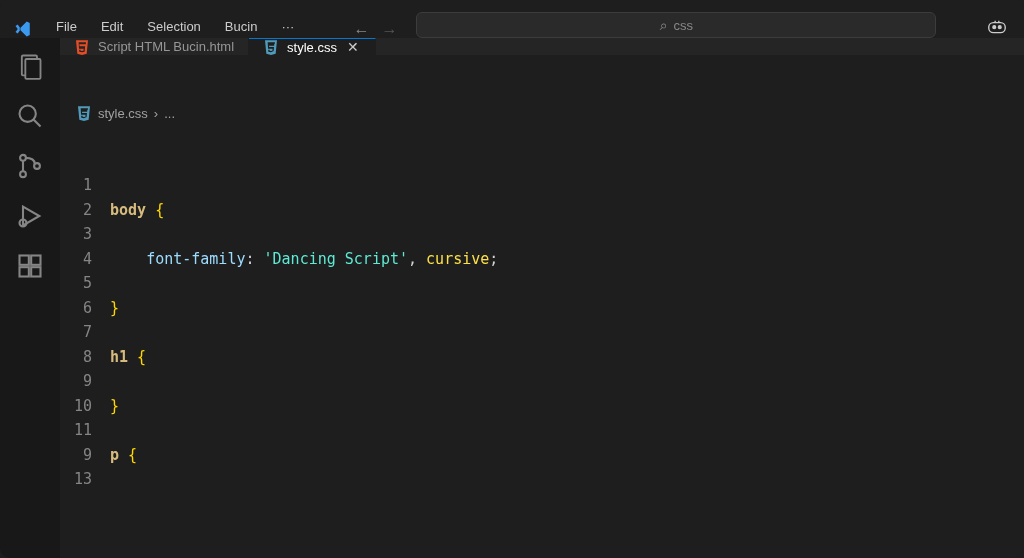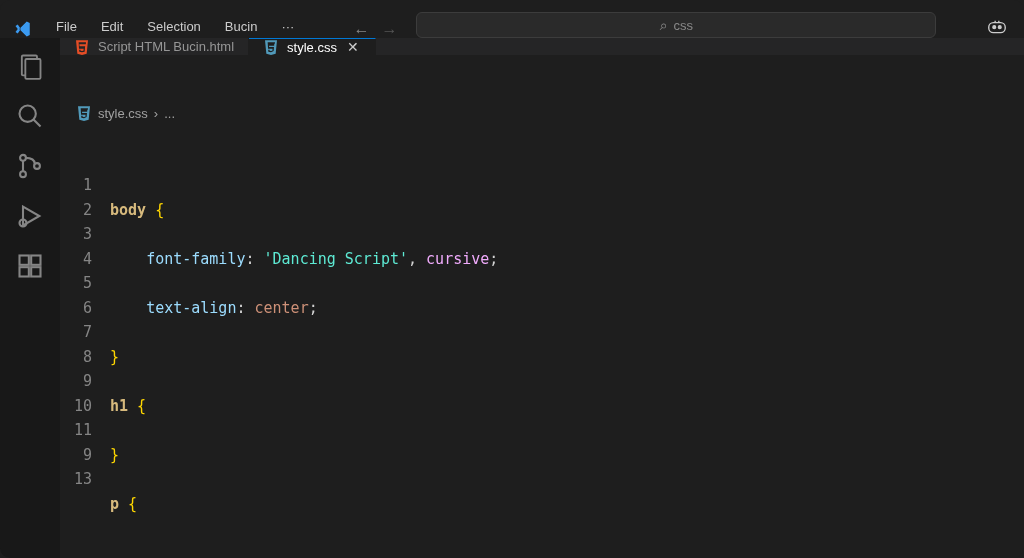--- a/index.html
+++ b/index.html
@@ -165,21 +165,21 @@
     flex: 1;
     white-space: pre;
     color: #d4d4d4;
   }
   .tk-sel  { color: #d7ba7d; font-weight: bold; }
   .tk-brace{ color: #ffd700; }
   .tk-prop { color: #9cdcfe; }
   .tk-str  { color: #5eead4; }
   .tk-val  { color: #ce9178; }
   .tk-punc { color: #d4d4d4; }
-  .tk-ident{ color: #f0abfc; }
+  .tk-ident{ color: #fde047; }
   .color-swatch {
     display: inline-block;
     width: 13px;
     height: 13px;
     border: 1px solid #555;
     margin-right: 2px;
     vertical-align: -2px;
   }
 </style>
 </head>
@@ -302,21 +302,20 @@
 <div>8</div>
 <div>9</div>
 <div>10</div>
 <div>11</div>
 <div>9</div>
 <div>13</div>
       </div>
       <div class="code">
 <div><span class="tk-sel">body</span><span class="tk-brace"> {</span></div>
 <div><span>    </span><span class="tk-prop">font-family</span><span class="tk-punc">: </span><span class="tk-str">'Dancing Script'</span><span class="tk-punc">, </span><span class="tk-ident">cursive</span><span class="tk-punc">;</span></div>
-<div><span>    </span><span class="tk-prop">text-align</span><span class="tk-punc">: </span><span class="tk-val">center</span><span class="tk-punc">;</span></div>
 <div><span class="tk-brace">}</span></div>
 <div><span class="tk-sel">h1</span><span class="tk-brace"> {</span></div>
 <div><span class="tk-brace">}</span></div>
 <div><span class="tk-sel">p</span><span class="tk-brace"> {</span></div>
 
 
 
       </div>
     </div>
   </div>

